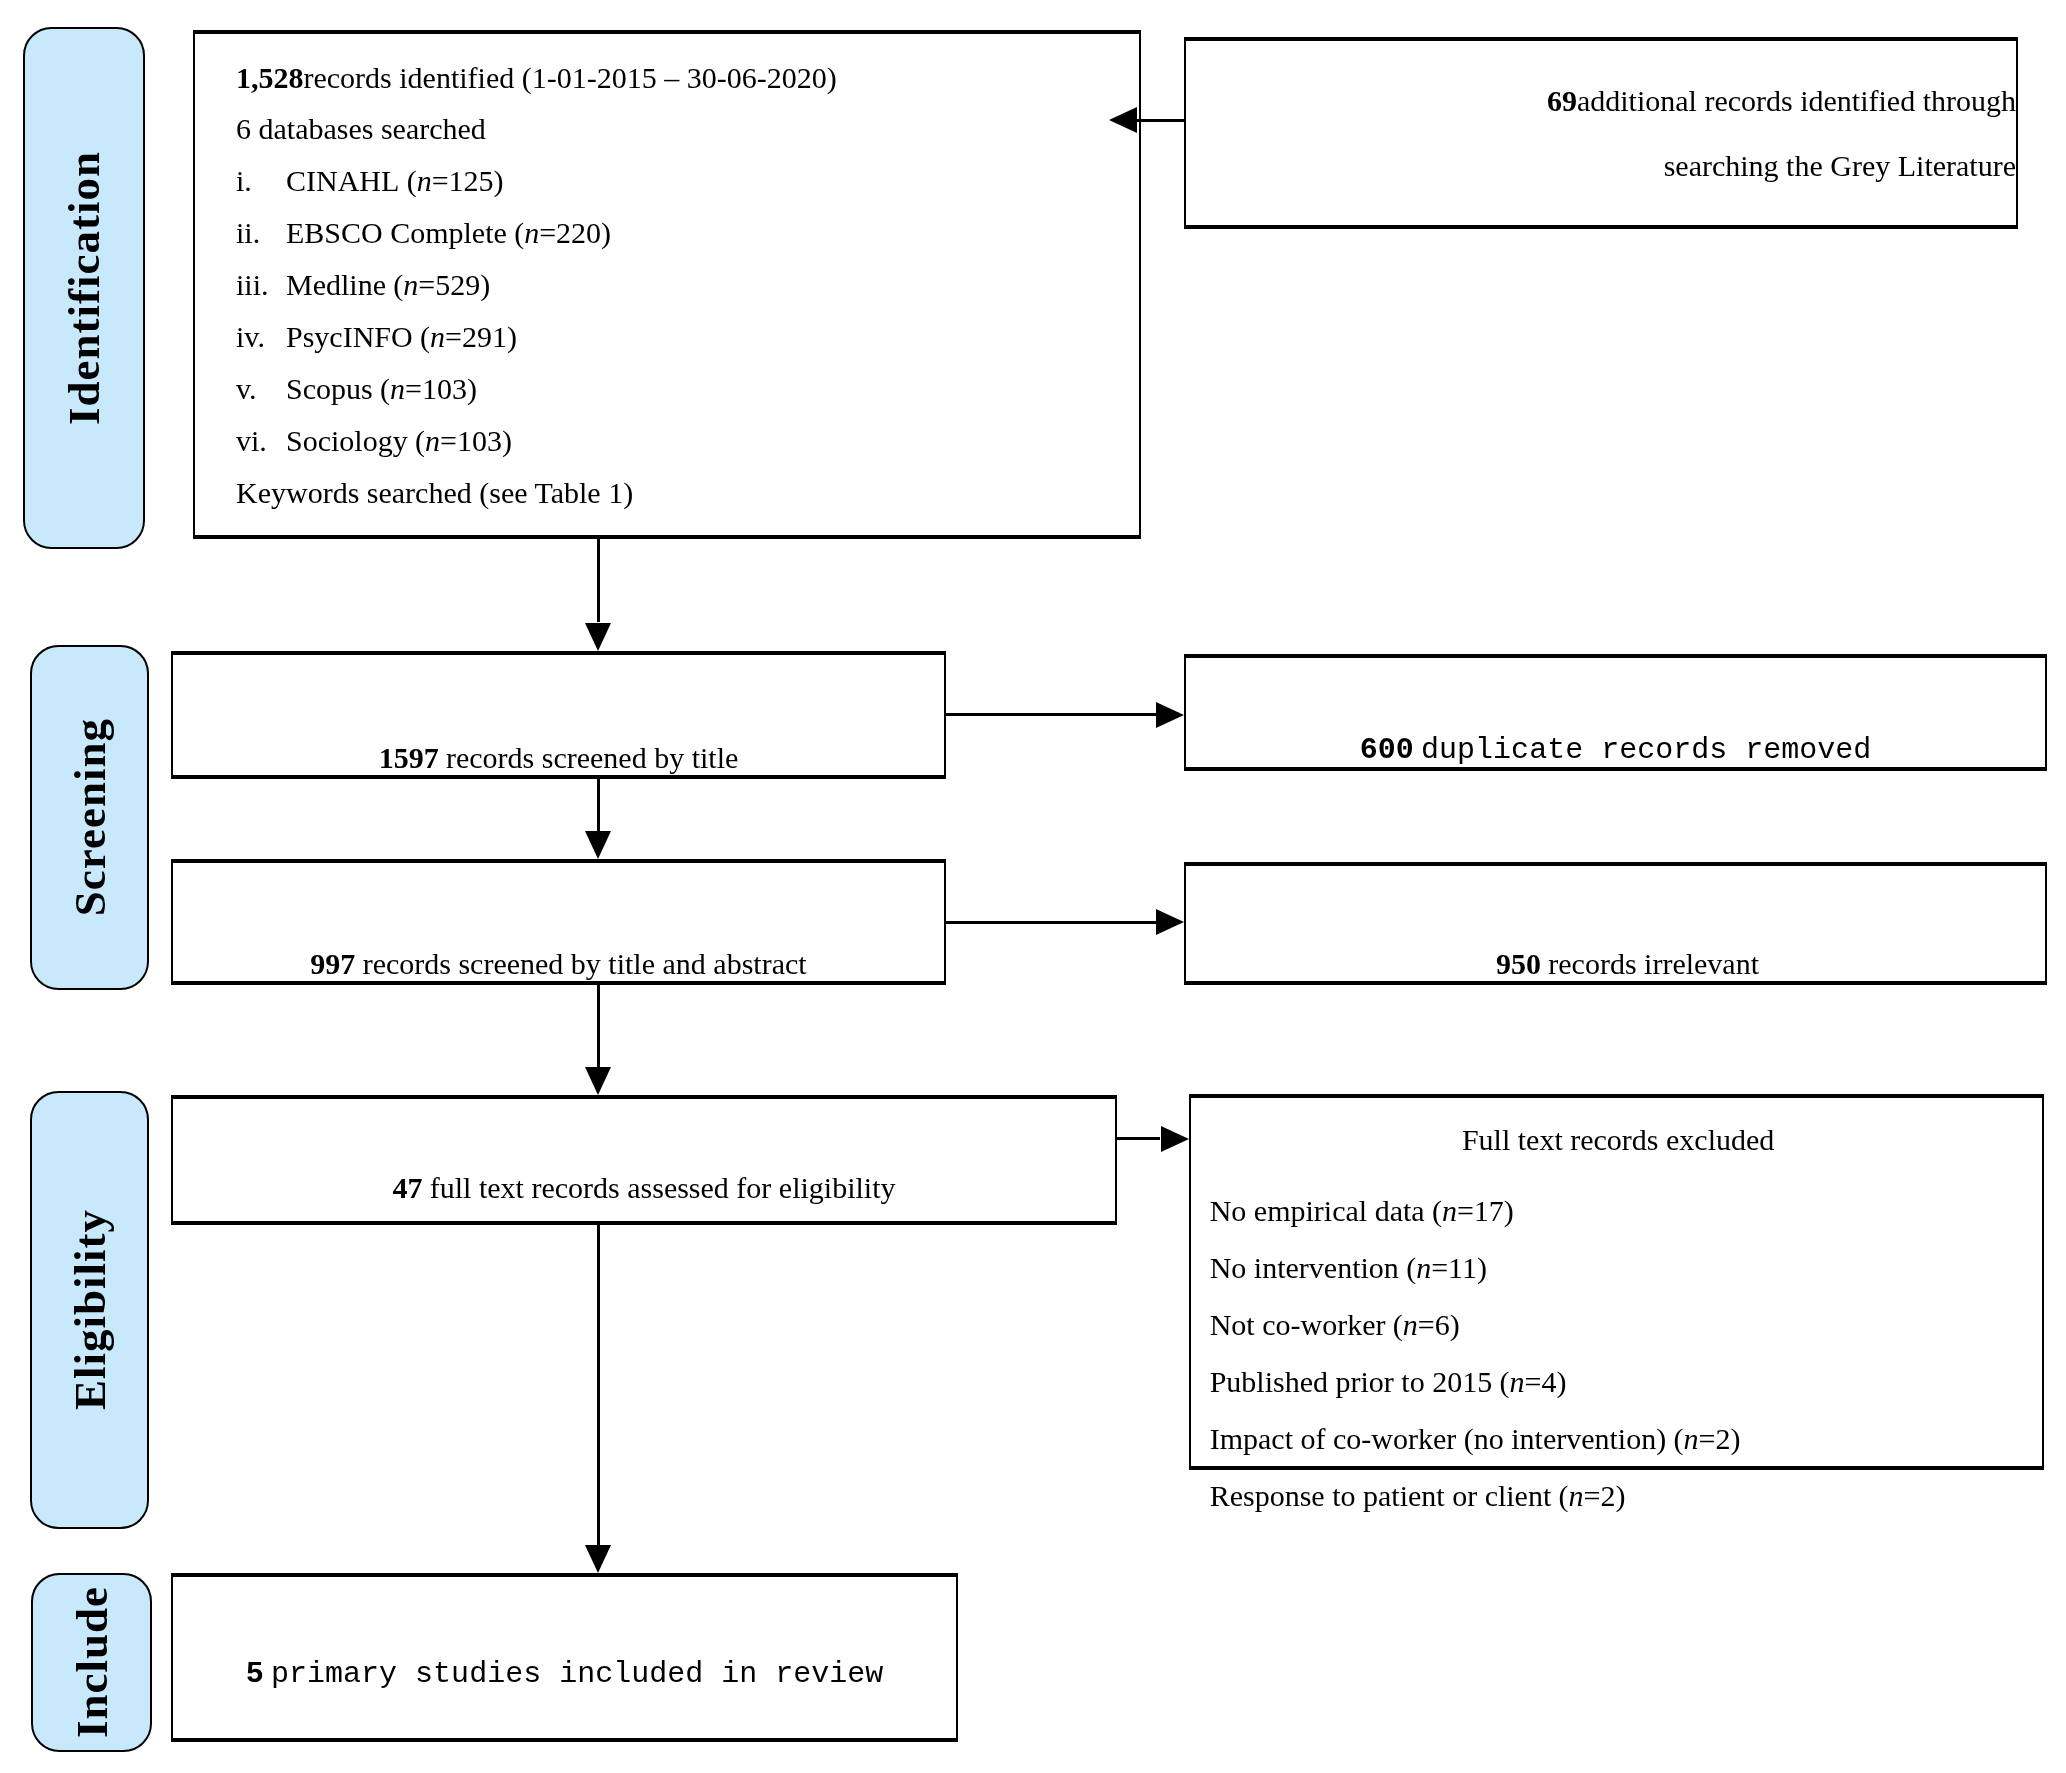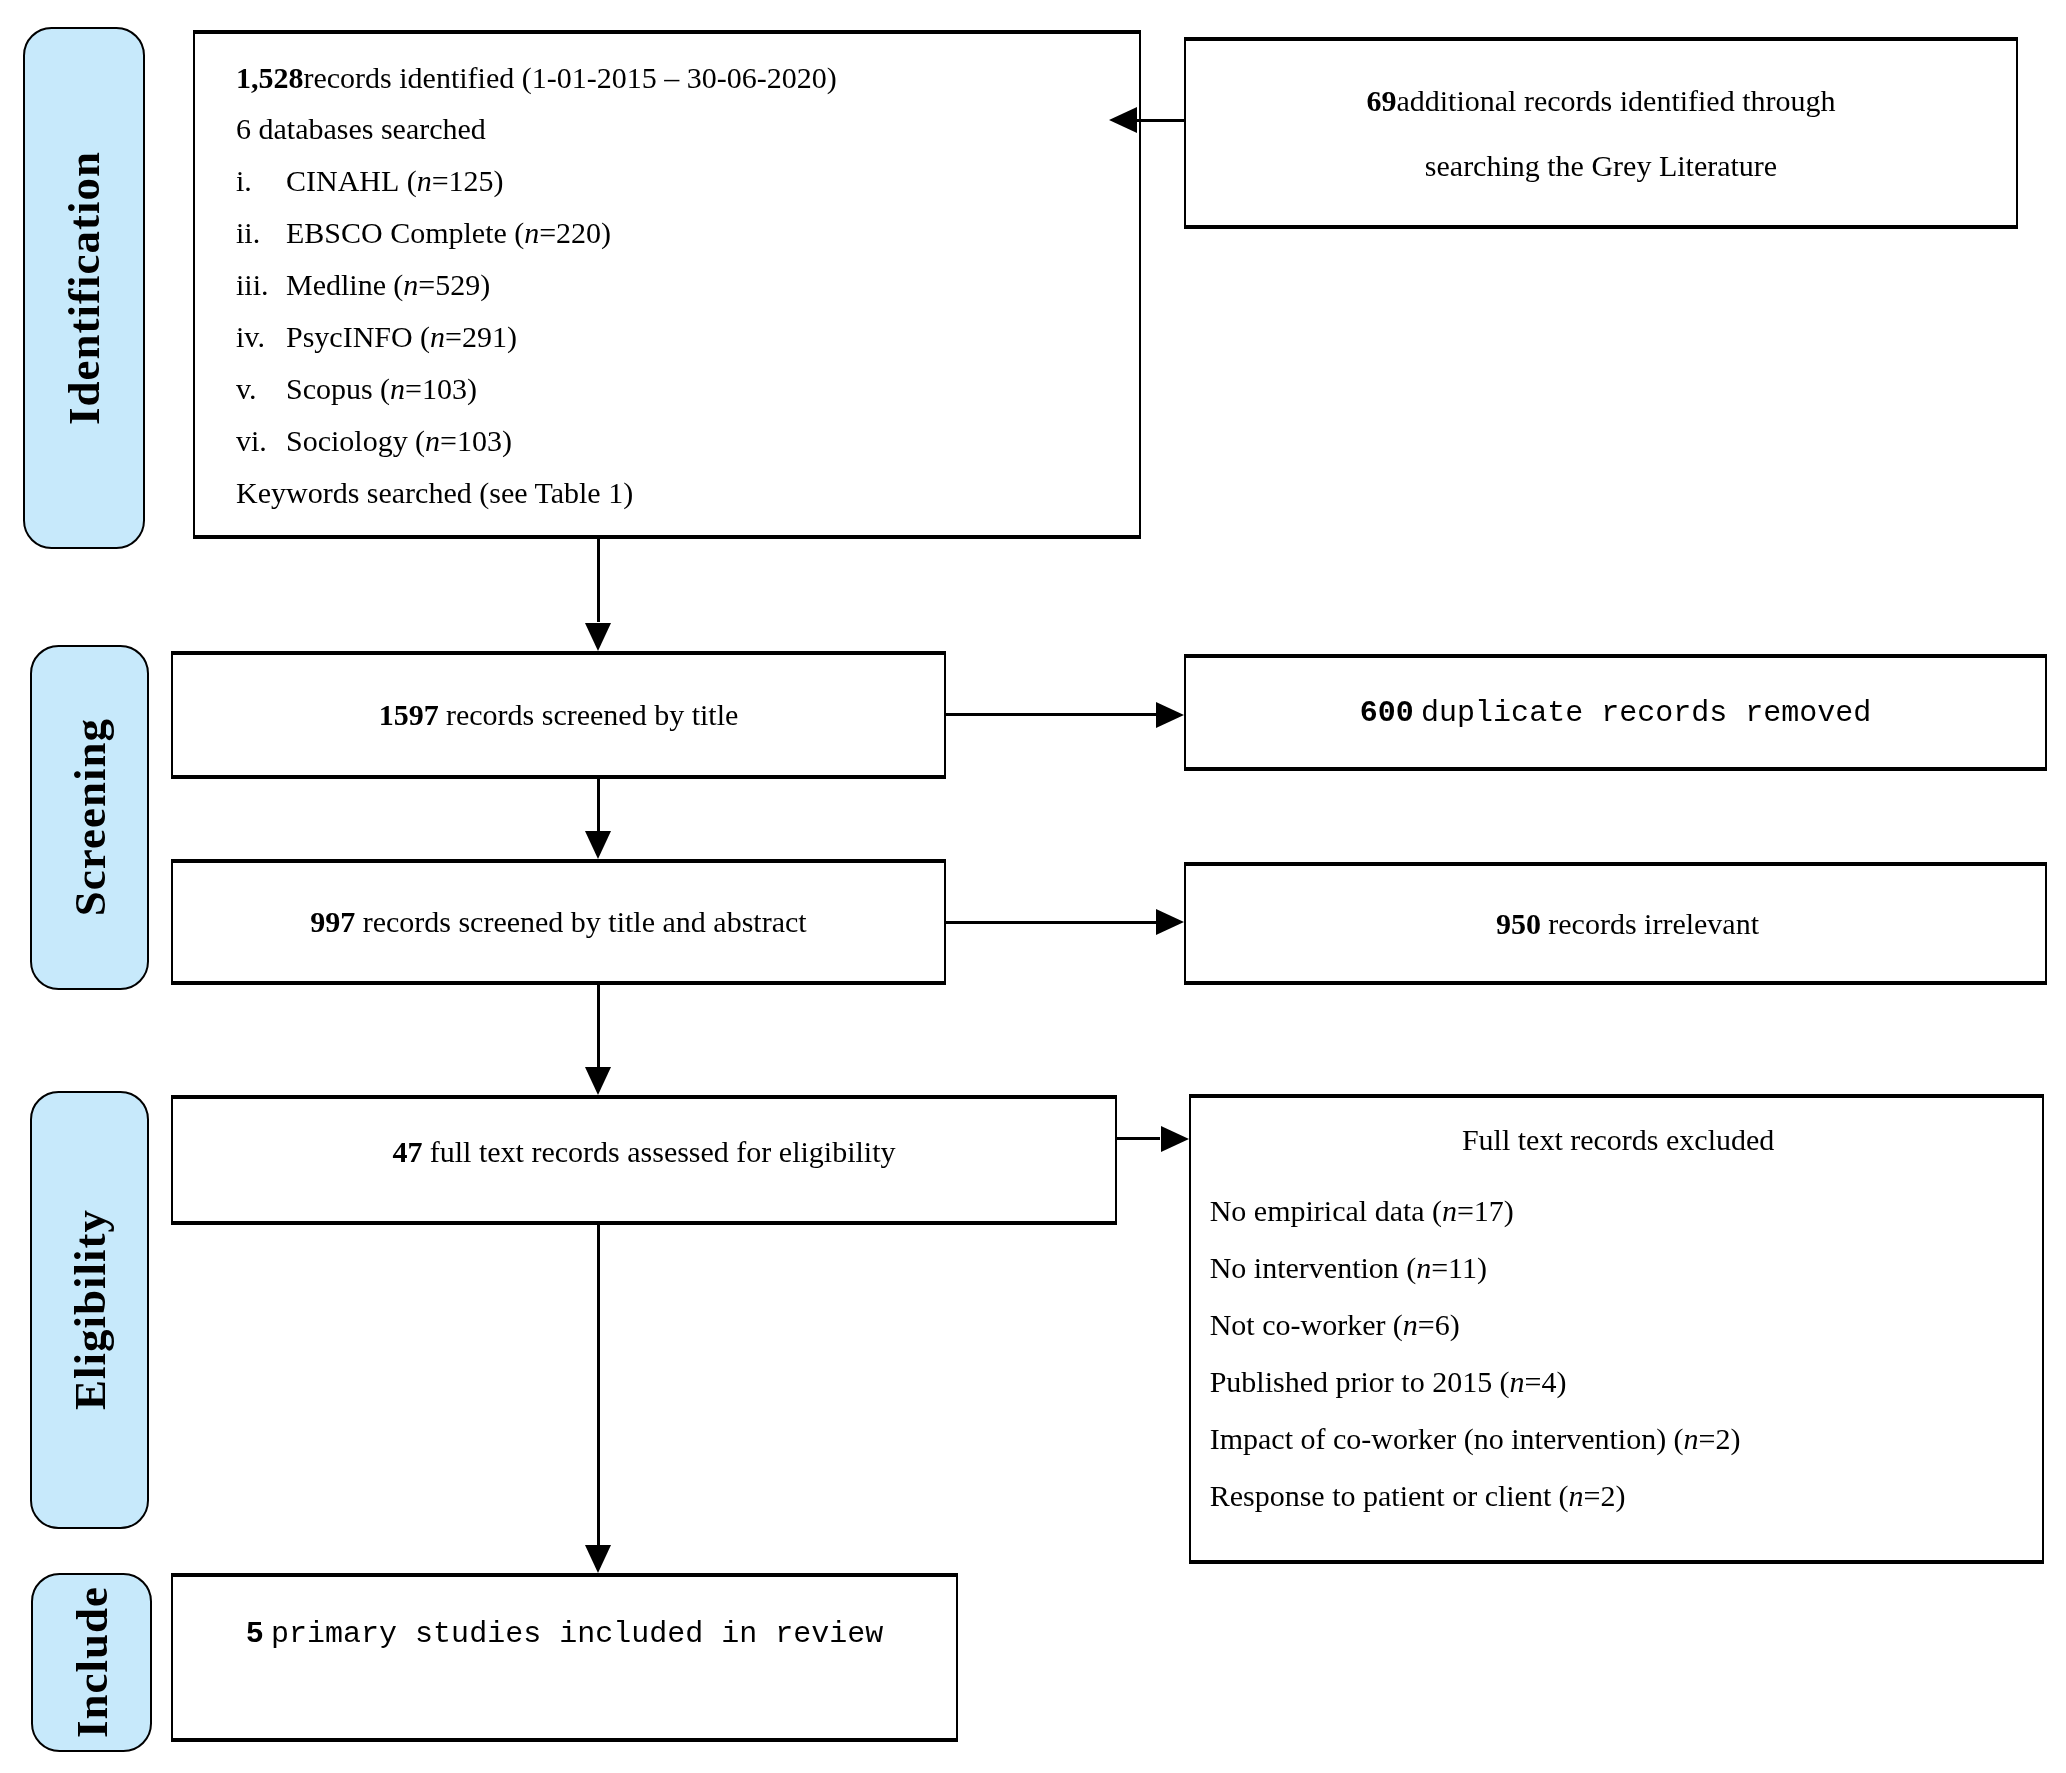--- a/index.html
+++ b/index.html
@@ -33,21 +33,21 @@
   
   .fbox{
     position:absolute;
     background:#fff;
     border:2.1px solid #000;
     border-top-width:4.1px;
     border-bottom-width:4.1px;
     box-sizing:border-box;
     font-size:30px;
     display:flex;
-    align-items:center;
+    align-items:flex-end;
     justify-content:center;
     text-align:center;
   }
   .fbox .cline{white-space:nowrap;}
   .cline b{font-weight:bold;}
   .cline .sp{margin-left:7.3px;}
   
   #id-box{
     display:flex;
     flex-direction:column;
@@ -140,21 +140,21 @@
   </div>
 
   <div class="fbox" style="left:1184px;top:862px;width:863px;height:123px;padding-left:24px;">
     <div class="cline"><b>950</b><span class="sp">records irrelevant</span></div>
   </div>
 
   <div class="fbox" id="ft-box" style="left:171px;top:1095px;width:946px;height:130px;">
     <div class="cline"><b>47</b><span class="sp">full text records assessed for eligibility</span></div>
   </div>
 
-  <div class="fbox" id="exc-box" style="left:1189px;top:1094px;width:855px;height:470px;">
+  <div class="fbox" id="exc-box" style="left:1189px;top:1094px;width:855px;height:376px;">
     <div class="exc-title">Full text records excluded</div>
     <div class="reason"><span>No empirical data</span><span class="paren">(<i>n</i>=<span>17</span>)</span></div>
     <div class="reason"><span>No intervention</span><span class="paren">(<i>n</i>=<span>11</span>)</span></div>
     <div class="reason"><span>Not co-worker</span><span class="paren">(<i>n</i>=<span>6</span>)</span></div>
     <div class="reason"><span>Published prior to 2015</span><span class="paren">(<i>n</i>=<span>4</span>)</span></div>
     <div class="reason"><span>Impact of co-worker (no intervention)</span><span class="paren">(<i>n</i>=<span>2</span>)</span></div>
     <div class="reason"><span>Response to patient or client</span><span class="paren">(<i>n</i>=<span>2</span>)</span></div>
   </div>
 
   <div class="fbox" id="inc-box" style="left:171px;top:1573px;width:787px;height:169px;font-family:Liberation Mono, monospace;">

